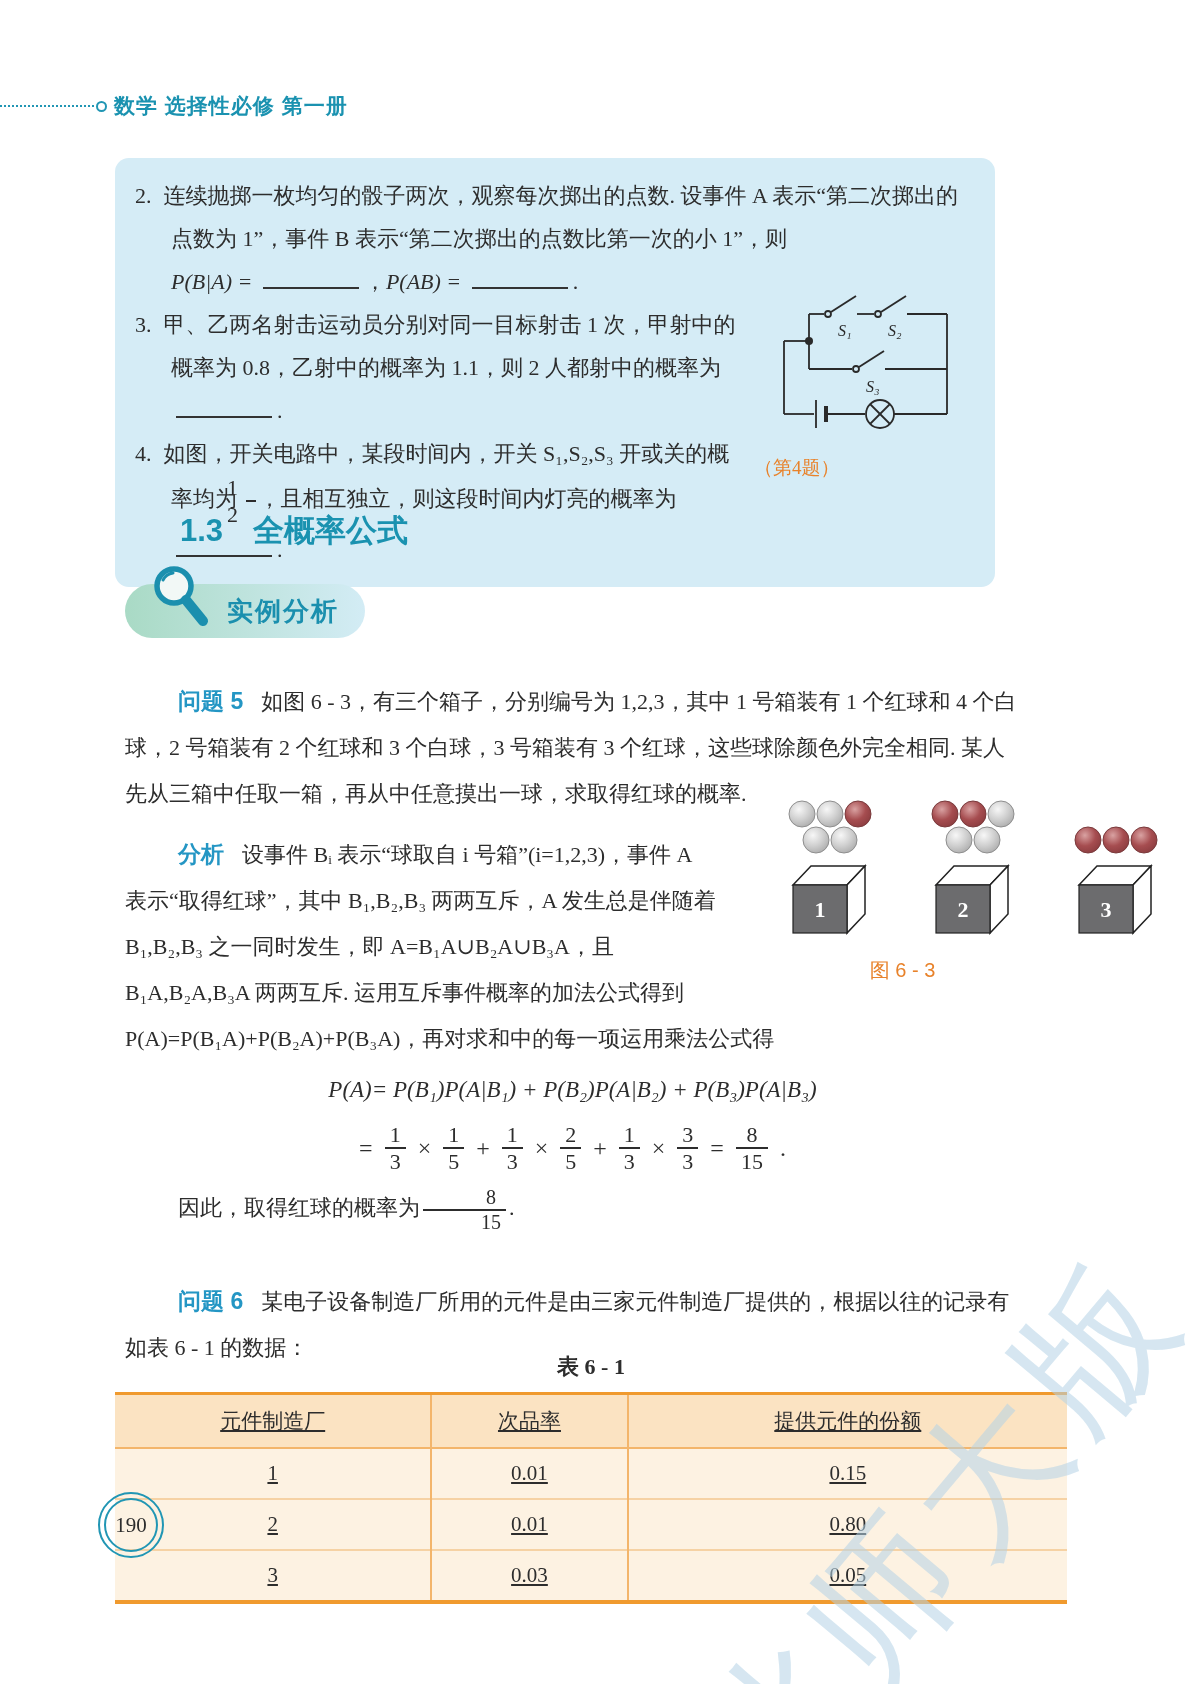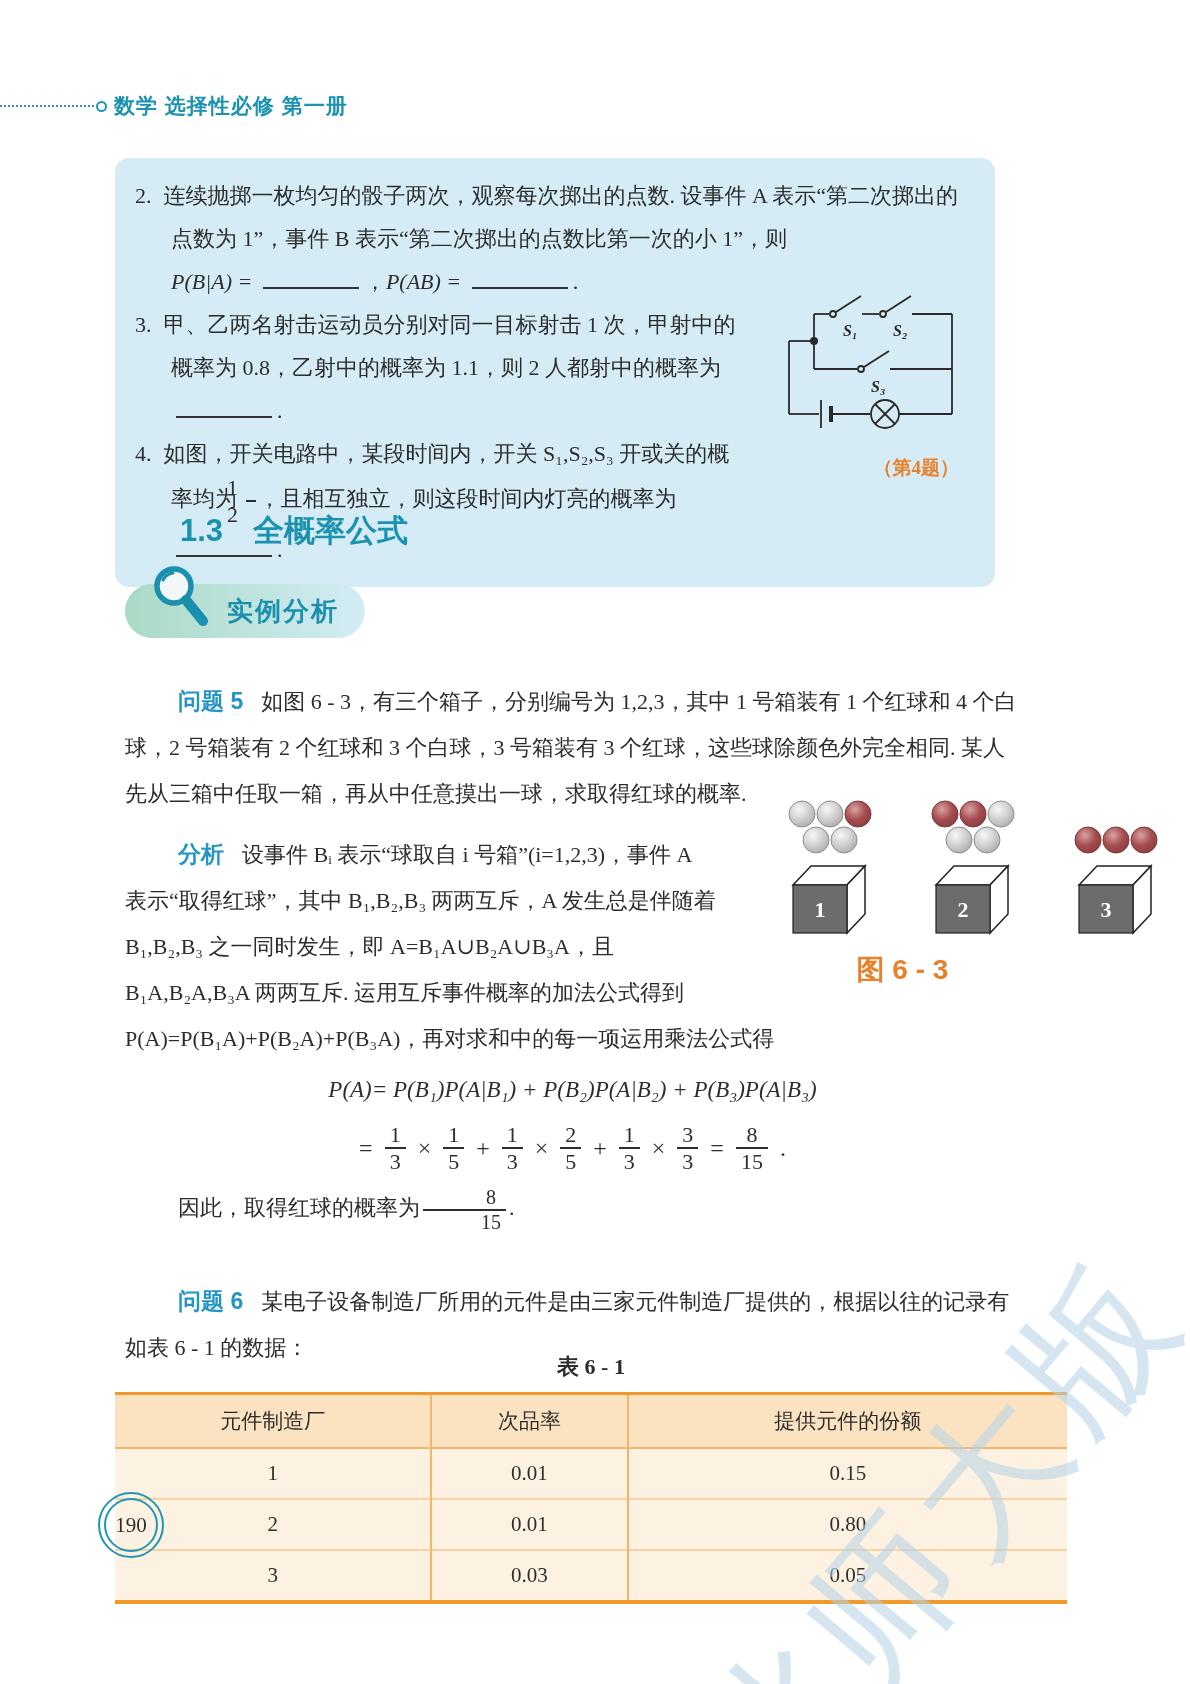--- a/index.html
+++ b/index.html
@@ -15,21 +15,21 @@
 
   
   .exbox { position:absolute; left:115px; top:158px; width:880px; background:#d5ecf6;
            border-radius:14px; padding:16px 36px 16px 20px; box-sizing:border-box;
            font-size:22px; line-height:43px; }
   .exitem { padding-left:36px; text-indent:-36px; }
   .exnum { margin-right:12px; }
   .math { font-family:"Liberation Serif",serif; font-style:italic; }
   .blank { display:inline-block; width:96px; height:6px; border-bottom:2px solid #333;
            vertical-align:baseline; margin:0 5px; }
-  .circuit-wrap { float:right; width:205px; margin:-14px 0 4px 14px; text-align:right;font-weight:bold; }
+  .circuit-wrap { float:right; width:205px; margin:-14px 0 4px 14px; text-align:left; }
   .circuit-cap { color:#e8822a; font-size:19px; line-height:26px; }
 
   
   #main { position:absolute; left:125px; top:510px; width:895px; font-size:22px; line-height:46px; }
   .h13 { margin:0 0 0 55px; font-family:"Liberation Sans",sans-serif; font-weight:bold;
          color:#1a92b0; font-size:31px; line-height:42px; }
   .h13 .hnum { margin-right:30px; }
   .badge { position:relative; margin-top:32px; width:240px; height:54px; border-radius:27px;
            background:linear-gradient(90deg,#a9dac5,#d3ecf5); }
   .blabel { position:absolute; left:102px; top:50%; transform:translateY(-50%);
@@ -38,39 +38,39 @@
   .badge svg { position:absolute; left:12px; top:-27px; }
 
   .para { margin:0; text-indent:53px; }
   .p5 { margin-top:40px; }
   .plabel { font-family:Liberation Sans, sans-serif; font-weight:bold; color:#2496c4;
             font-size:23px; margin-right:18px; }
   .analysis { margin-top:14px; }
 
   .fig63 { float:right; width:288px; margin:-38px 0 0 14px; text-align:center; }
   .boxesrow { display:flex; justify-content:space-between; }
-  .fcaption { color:#e8822a; font-family:"Liberation Sans",sans-serif; font-weight:bold;
-              font-size:28px; line-height:30px; margin-top:0; }
+  .fcaption { color:#e8822a; font-family:"Liberation Sans",sans-serif; font-weight:normal;
+              font-size:20px; line-height:30px; margin-top:0; }
 
   .fline1 { text-align:center; font-size:23px; margin-top:10px; line-height:36px;
             font-style:italic; font-family:"Liberation Serif",serif; }
   .fline2 { display:flex; justify-content:center; align-items:center; margin-top:14px;
             font-size:24px; font-family:"Liberation Serif",serif; }
   .fline2 .op { margin:0 9px; }
   .frac { display:inline-block; text-align:center; vertical-align:middle; margin:0 3px; }
   .frac .fr-num, .frac .fr-den { display:block; line-height:1.15; padding:0 5px; font-size:22px; }
   .frac .fr-den { border-top:2px solid #2d2d2d; }
   .concl { margin-top:10px; text-indent:53px; }
   .p6 { margin-top:44px; }
 
   
   .tablewrap { position:absolute; left:115px; top:1352px; width:952px; }
   .tcaption { text-align:center; font-weight:bold; font-size:22px; margin-bottom:10px; }
   table.t61 { width:100%; border-collapse:collapse; border-top:3px solid #f09a2e;
-              border-bottom:4px solid #f09a2e; font-size:21px; }
+              border-bottom:4px solid #f09a2e; font-size:21px;text-decoration:underline; }
   .t61 th { background:#fbe3c2; font-weight:normal; height:50px;
             border-bottom:2px solid #f3b56b; }
   .t61 td { background:#fdf2e2; height:47px; text-align:center; }
   .t61 th + th, .t61 td + td { border-left:2px solid #f3b56b; }
   .t61 tbody tr + tr td { border-top:2px solid #f6d2a4; }
 
   
   .pagenum { position:absolute; left:98px; top:1492px; width:66px; height:66px;
              border:2px solid #2196b4; border-radius:50%;
              display:flex; align-items:center; justify-content:center; box-sizing:border-box; }

